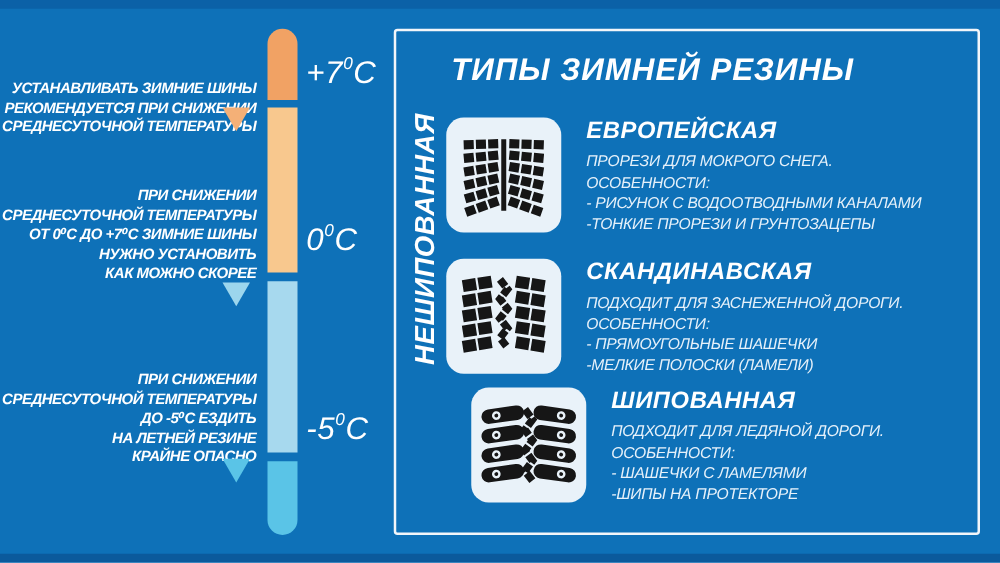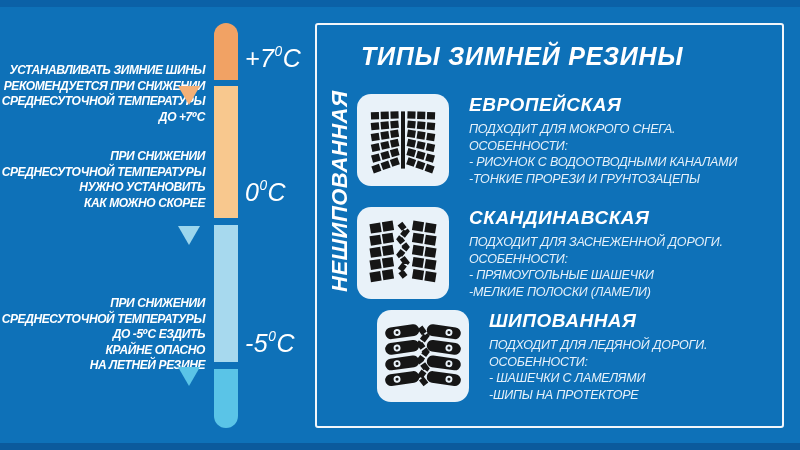--- a/index.html
+++ b/index.html
@@ -67,34 +67,34 @@
 <body>
 
 <div class="stage">
   <div class="edge top"></div>
   <div class="edge bottom"></div>
 
   <div class="note note1">
     <div>УСТАНАВЛИВАТЬ ЗИМНИЕ ШИНЫ</div>
     <div>РЕКОМЕНДУЕТСЯ ПРИ СНИЖЕНИИ</div>
     <div>СРЕДНЕСУТОЧНОЙ ТЕМПЕРАТУРЫ</div>
-    <div>ДО +7⁰С</div>
   </div>
   <div class="note note2">
     <div>ПРИ СНИЖЕНИИ</div>
     <div>СРЕДНЕСУТОЧНОЙ ТЕМПЕРАТУРЫ</div>
+    <div>ОТ 0⁰С ДО +7⁰С ЗИМНИЕ ШИНЫ</div>
     <div>НУЖНО УСТАНОВИТЬ</div>
     <div>КАК МОЖНО СКОРЕЕ</div>
   </div>
   <div class="note note3">
     <div>ПРИ СНИЖЕНИИ</div>
     <div>СРЕДНЕСУТОЧНОЙ ТЕМПЕРАТУРЫ</div>
     <div>ДО -5⁰С ЕЗДИТЬ</div>
+    <div>НА ЛЕТНЕЙ РЕЗИНЕ</div>
     <div>КРАЙНЕ ОПАСНО</div>
-    <div>НА ЛЕТНЕЙ РЕЗИНЕ</div>
   </div>
 
   <div class="seg seg1"></div>
   <div class="seg seg2"></div>
   <div class="seg seg3"></div>
   <div class="seg seg4"></div>
 
   <div class="tri tri1"></div>
   <div class="tri tri2"></div>
   <div class="tri tri3"></div>
@@ -117,21 +117,21 @@
             <line class="ink" x1="8" y1="47.5" x2="40" y2="47.5" transform="rotate(-12.5 41 47.5)"></line>
             <line class="ink" x1="8" y1="58" x2="40" y2="58" transform="rotate(-16 41 58)"></line>
             <line class="ink" x1="8" y1="68.5" x2="40" y2="68.5" transform="rotate(-19.5 41 68.5)"></line>
           </g>
           <use href="#euL" transform="translate(90 0) scale(-1 1)"></use>
           <rect class="inkfill" x="42.7" y="12" width="4.6" height="66"></rect>
         </svg>
       </div>
       <div class="section-text">
         <div class="section-title">ЕВРОПЕЙСКАЯ</div>
-        <div class="section-line">ПОДХОДИТ ДЛЯ МОКРОГО СНЕГА.</div>
+        <div class="section-line">ПРОРЕЗИ ДЛЯ МОКРОГО СНЕГА.</div>
         <div class="section-line">ОСОБЕННОСТИ:</div>
         <div class="section-line">- РИСУНОК С ВОДООТВОДНЫМИ КАНАЛАМИ</div>
         <div class="section-line">-ТОНКИЕ ПРОРЕЗИ И ГРУНТОЗАЦЕПЫ</div>
       </div>
     </div>
 
     <div class="section s2">
       <div class="tire-icon">
         <svg viewBox="0 0 90 90" width="78" height="78" aria-hidden="true">
           <g id="scL" fill="none" stroke-width="11" stroke-dasharray="12.5 2">

